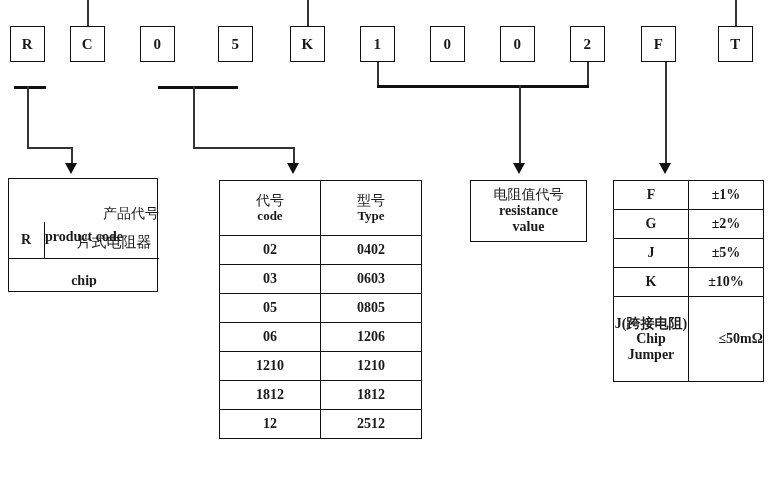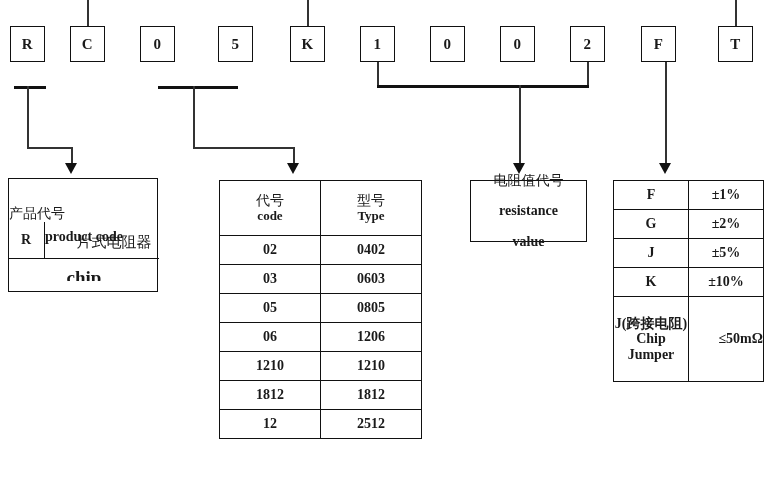--- a/index.html
+++ b/index.html
@@ -163,23 +163,23 @@
         <td style="width:36px; height:36px; border-top:none; border-left:none;">
           <span class="val">R</span>
         </td>
         <td style="width:114px; height:36px; border-top:none; border-right:none;">
           <span class="overflow-cn">片式电阻器</span>
         </td>
       </tr>
     </tbody>
       </table>
 
-    <div style="position:absolute; left:0; top:26px; width:150px; text-align:left;font-family:Liberation Mono, monospace;" class="cn">产品代号</div>
+    <div style="position:absolute; left:0; top:26px; width:150px; text-align:right;font-family:Liberation Mono, monospace;" class="cn">产品代号</div>
     <div style="position:absolute; left:0; top:50px; width:150px; text-align:center; font-weight:bold;" class="en">product code</div>
-    <div style="position:absolute; left:0; top:88px; width:150px; text-align:center; font-weight:bold; font-size:19px; overflow:hidden; height:14px;">chip</div>
+    <div style="position:absolute; left:0; top:94px; width:150px; text-align:center; font-weight:bold; font-size:14px; overflow:hidden; height:14px;">chip</div>
   </div>
 
   <table class="tbl" id="size-table" style="left:219px; top:180px; width:200px; border:1.5px solid #111;">
     <tbody>
         <tr>
       <td class="hdr" style="width:100px; height:54px;">
         <span class="cn">代号</span>
         <span class="en">code</span>
       </td>
       <td class="hdr" style="width:100px; height:54px;">
@@ -211,21 +211,21 @@
       <td style="height:28px;"><span class="val">1812</span></td>
       <td style="height:28px;"><span class="val">1812</span></td>
     </tr>
     <tr>
       <td style="height:28px;"><span class="val">12</span></td>
       <td style="height:28px;"><span class="val">2512</span></td>
     </tr>
   </tbody>
     </table>
 
-  <div class="legend-box simple-box" style="left:470px; top:180px; width:117px; height:62px;gap:15px;">
+  <div class="legend-box simple-box" style="left:470px; top:180px; width:117px; height:62px;">
     <span class="cn">电阻值代号</span>
     <span class="en">resistance</span>
     <span class="en">value</span>
   </div>
 
   <table class="tbl" id="tolerance-table" style="left:613px; top:180px; width:148px; border:1.5px solid #111;">
     <tbody>
     <tr>
       <td style="width:74px; height:28px;"><span class="val">F</span></td>
       <td style="width:74px; height:28px;"><span class="val">±1%</span></td>

